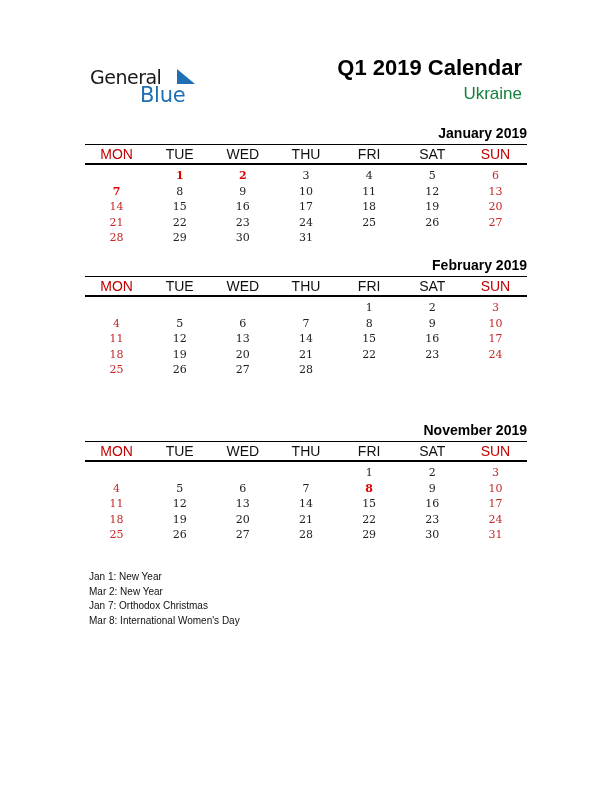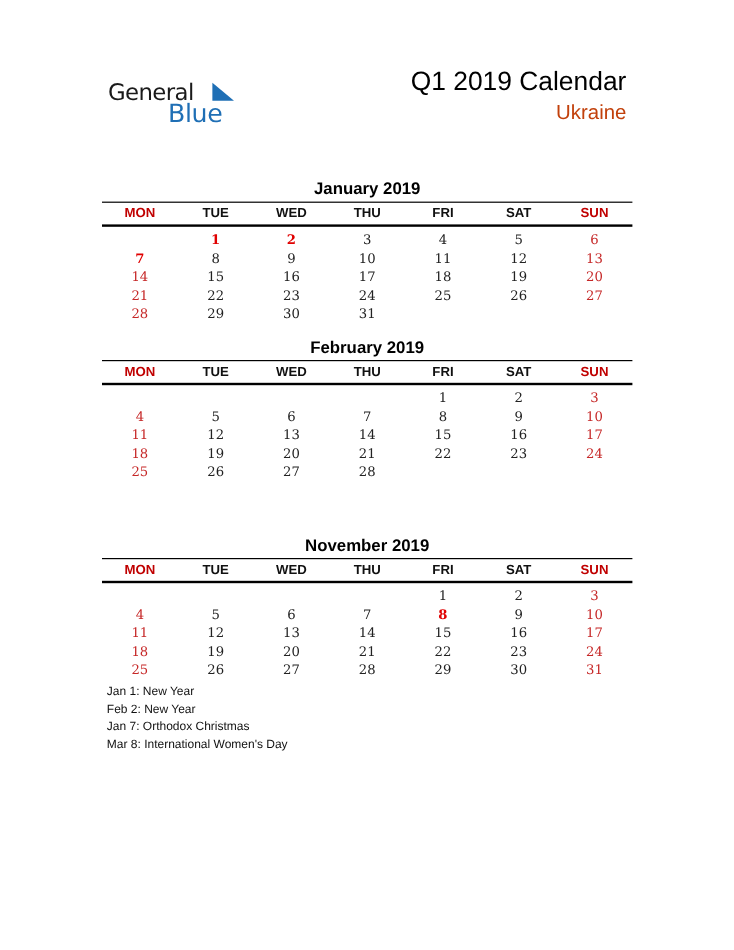--- a/index.html
+++ b/index.html
@@ -1,26 +1,26 @@
 <!DOCTYPE html>
 <html><head>
   <meta charset="utf-8">
   <style>
     html, body { margin: 0; padding: 0; background: #ffffff; }
     body { width: 612px; height: 792px; position: relative; overflow: hidden; font-family: "Liberation Sans", sans-serif; color: #222; }
     .logo { position: absolute; left: 90px; top: 66px; width: 110px; height: 40px; }
     .logo-general { position: absolute; left: 0; top: 0; font-size: 19px; color: #1a1a1a; font-family: "DejaVu Sans", sans-serif; letter-spacing: -0.5px; }
     .logo-blue { position: absolute; left: 50px; top: 17px; font-size: 21px; color: #1f6fb5; font-family: "DejaVu Sans", sans-serif; letter-spacing: -0.3px; }
     .logo-tri { position: absolute; left: 87px; top: 3px; width: 0; height: 0; border-bottom: 15px solid #1f6fb5; border-right: 18px solid transparent; }
-    .title { position: absolute; right: 90px; top: 55px; font-size: 22px; font-weight: normal; color: #000; font-family: "Liberation Sans", sans-serif; text-align: right; }
-    .subtitle { position: absolute; right: 90px; top: 84px; font-size: 17px; color: #c2410c; text-align: right; }
+    .title { position: absolute; right: 90px; top: 55px; font-size: 22px; font-weight: bold; color: #000; font-family: "Liberation Sans", sans-serif; text-align: right; }
+    .subtitle { position: absolute; right: 90px; top: 84px; font-size: 17px; color: #15803d; text-align: right; }
     .month { position: absolute; left: 85px; width: 442px; }
-    .month-title { text-align: center; font-weight: bold; font-size: 14px; color: #000; height: 20px; line-height: 18px; margin-top: 24px; }
+    .month-title { text-align: right; font-weight: bold; font-size: 14px; color: #000; height: 20px; line-height: 18px; }
     .hdr { display: flex; border-top: 1px solid #000; border-bottom: 2px solid #000; height: 18px; }
-    .hdr div { flex: 1; text-align: center; font-size: 11px; font-weight: bold; line-height: 18px; color: #111; }
+    .hdr div { flex: 1; text-align: center; font-size: 14px; font-weight: normal; line-height: 18px; color: #111; }
     .hdr div.red { color: #c00000; }
     .row { display: flex; height: 15.6px; }
     .row div { flex: 1; text-align: center; font-family: "DejaVu Serif", serif; font-size: 11px; line-height: 15.6px; color: #222; }
     .row div.red { color: #c62828; }
     .row div.hol { color: #e00000; font-weight: bold; }
     .days { padding-top: 3px; }
     .notes { position: absolute; left: 89px; top: 570px; font-size: 10px; color: #111; }
     .notes div { height: 14.5px; line-height: 14.5px; }
   </style>
 </head>
@@ -208,16 +208,16 @@
         <div class="">28</div>
         <div class="">29</div>
         <div class="">30</div>
         <div class="red">31</div>
       </div>
     </div>
   </div>
 
 <div class="notes">
   <div>Jan 1: New Year</div>
-  <div>Feb 2: New Year</div>
+  <div>Mar 2: New Year</div>
   <div>Jan 7: Orthodox Christmas</div>
   <div>Mar 8: International Women's Day</div>
 </div>
 
 </body></html>

